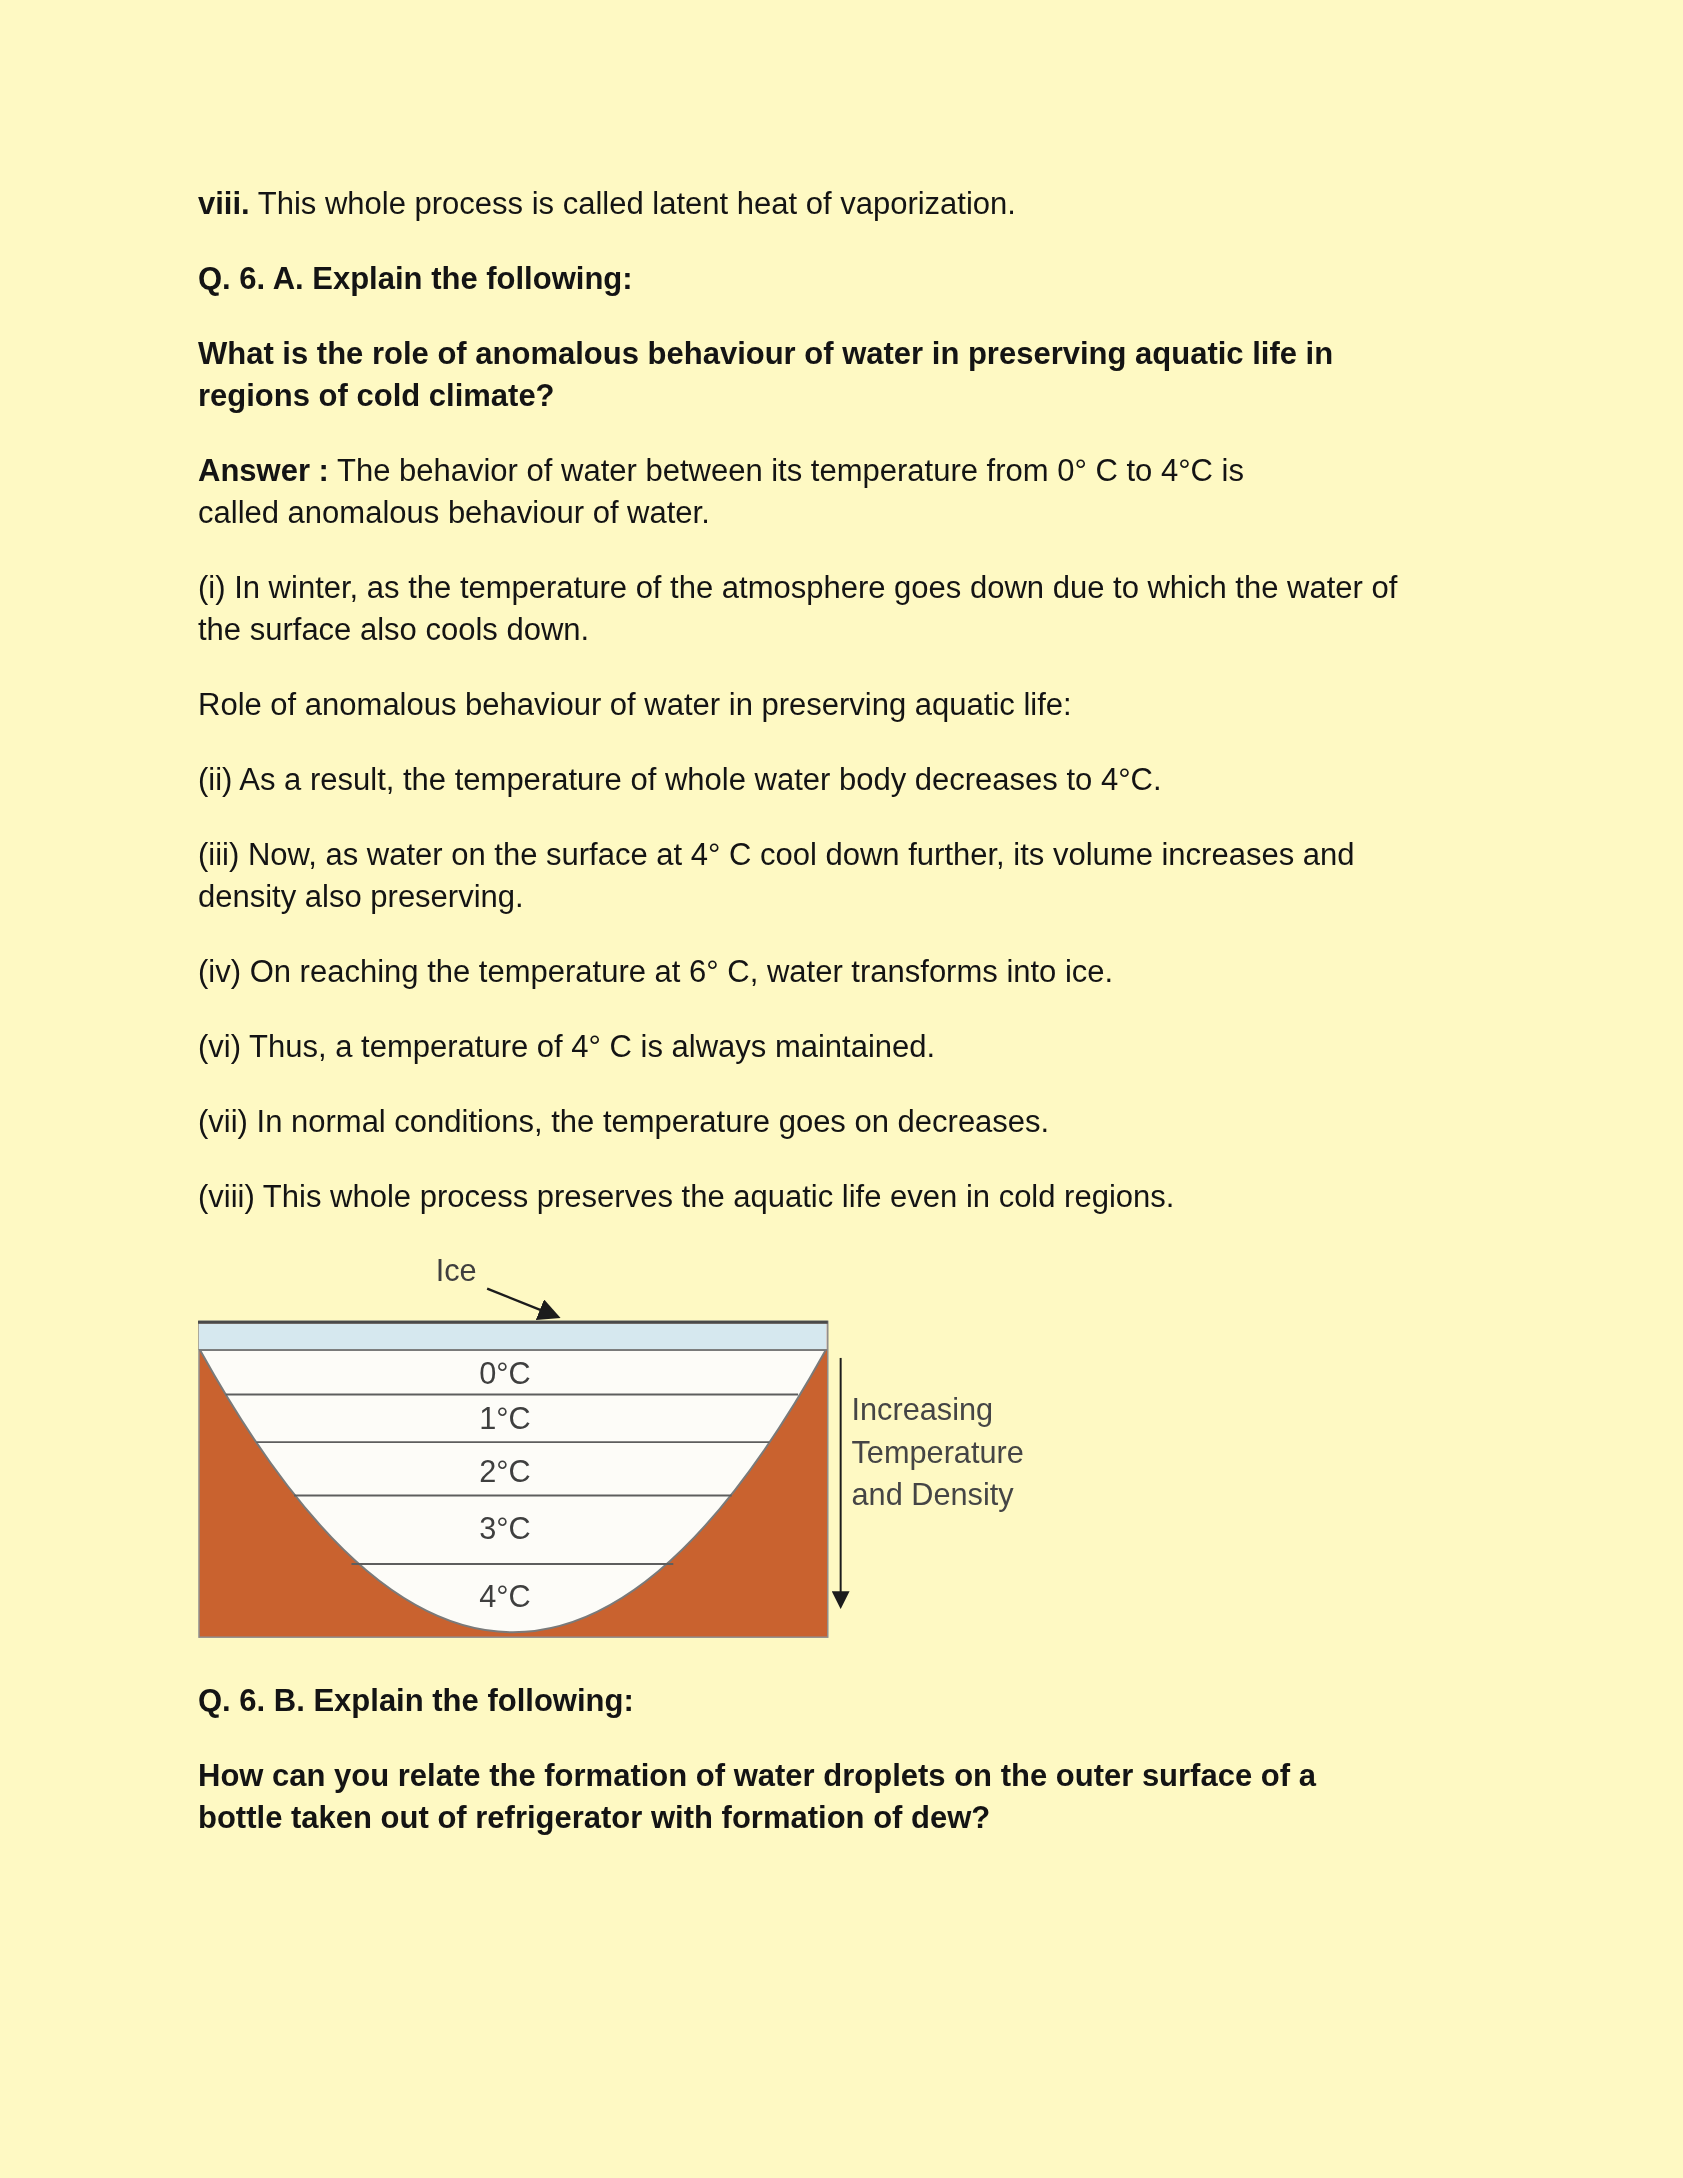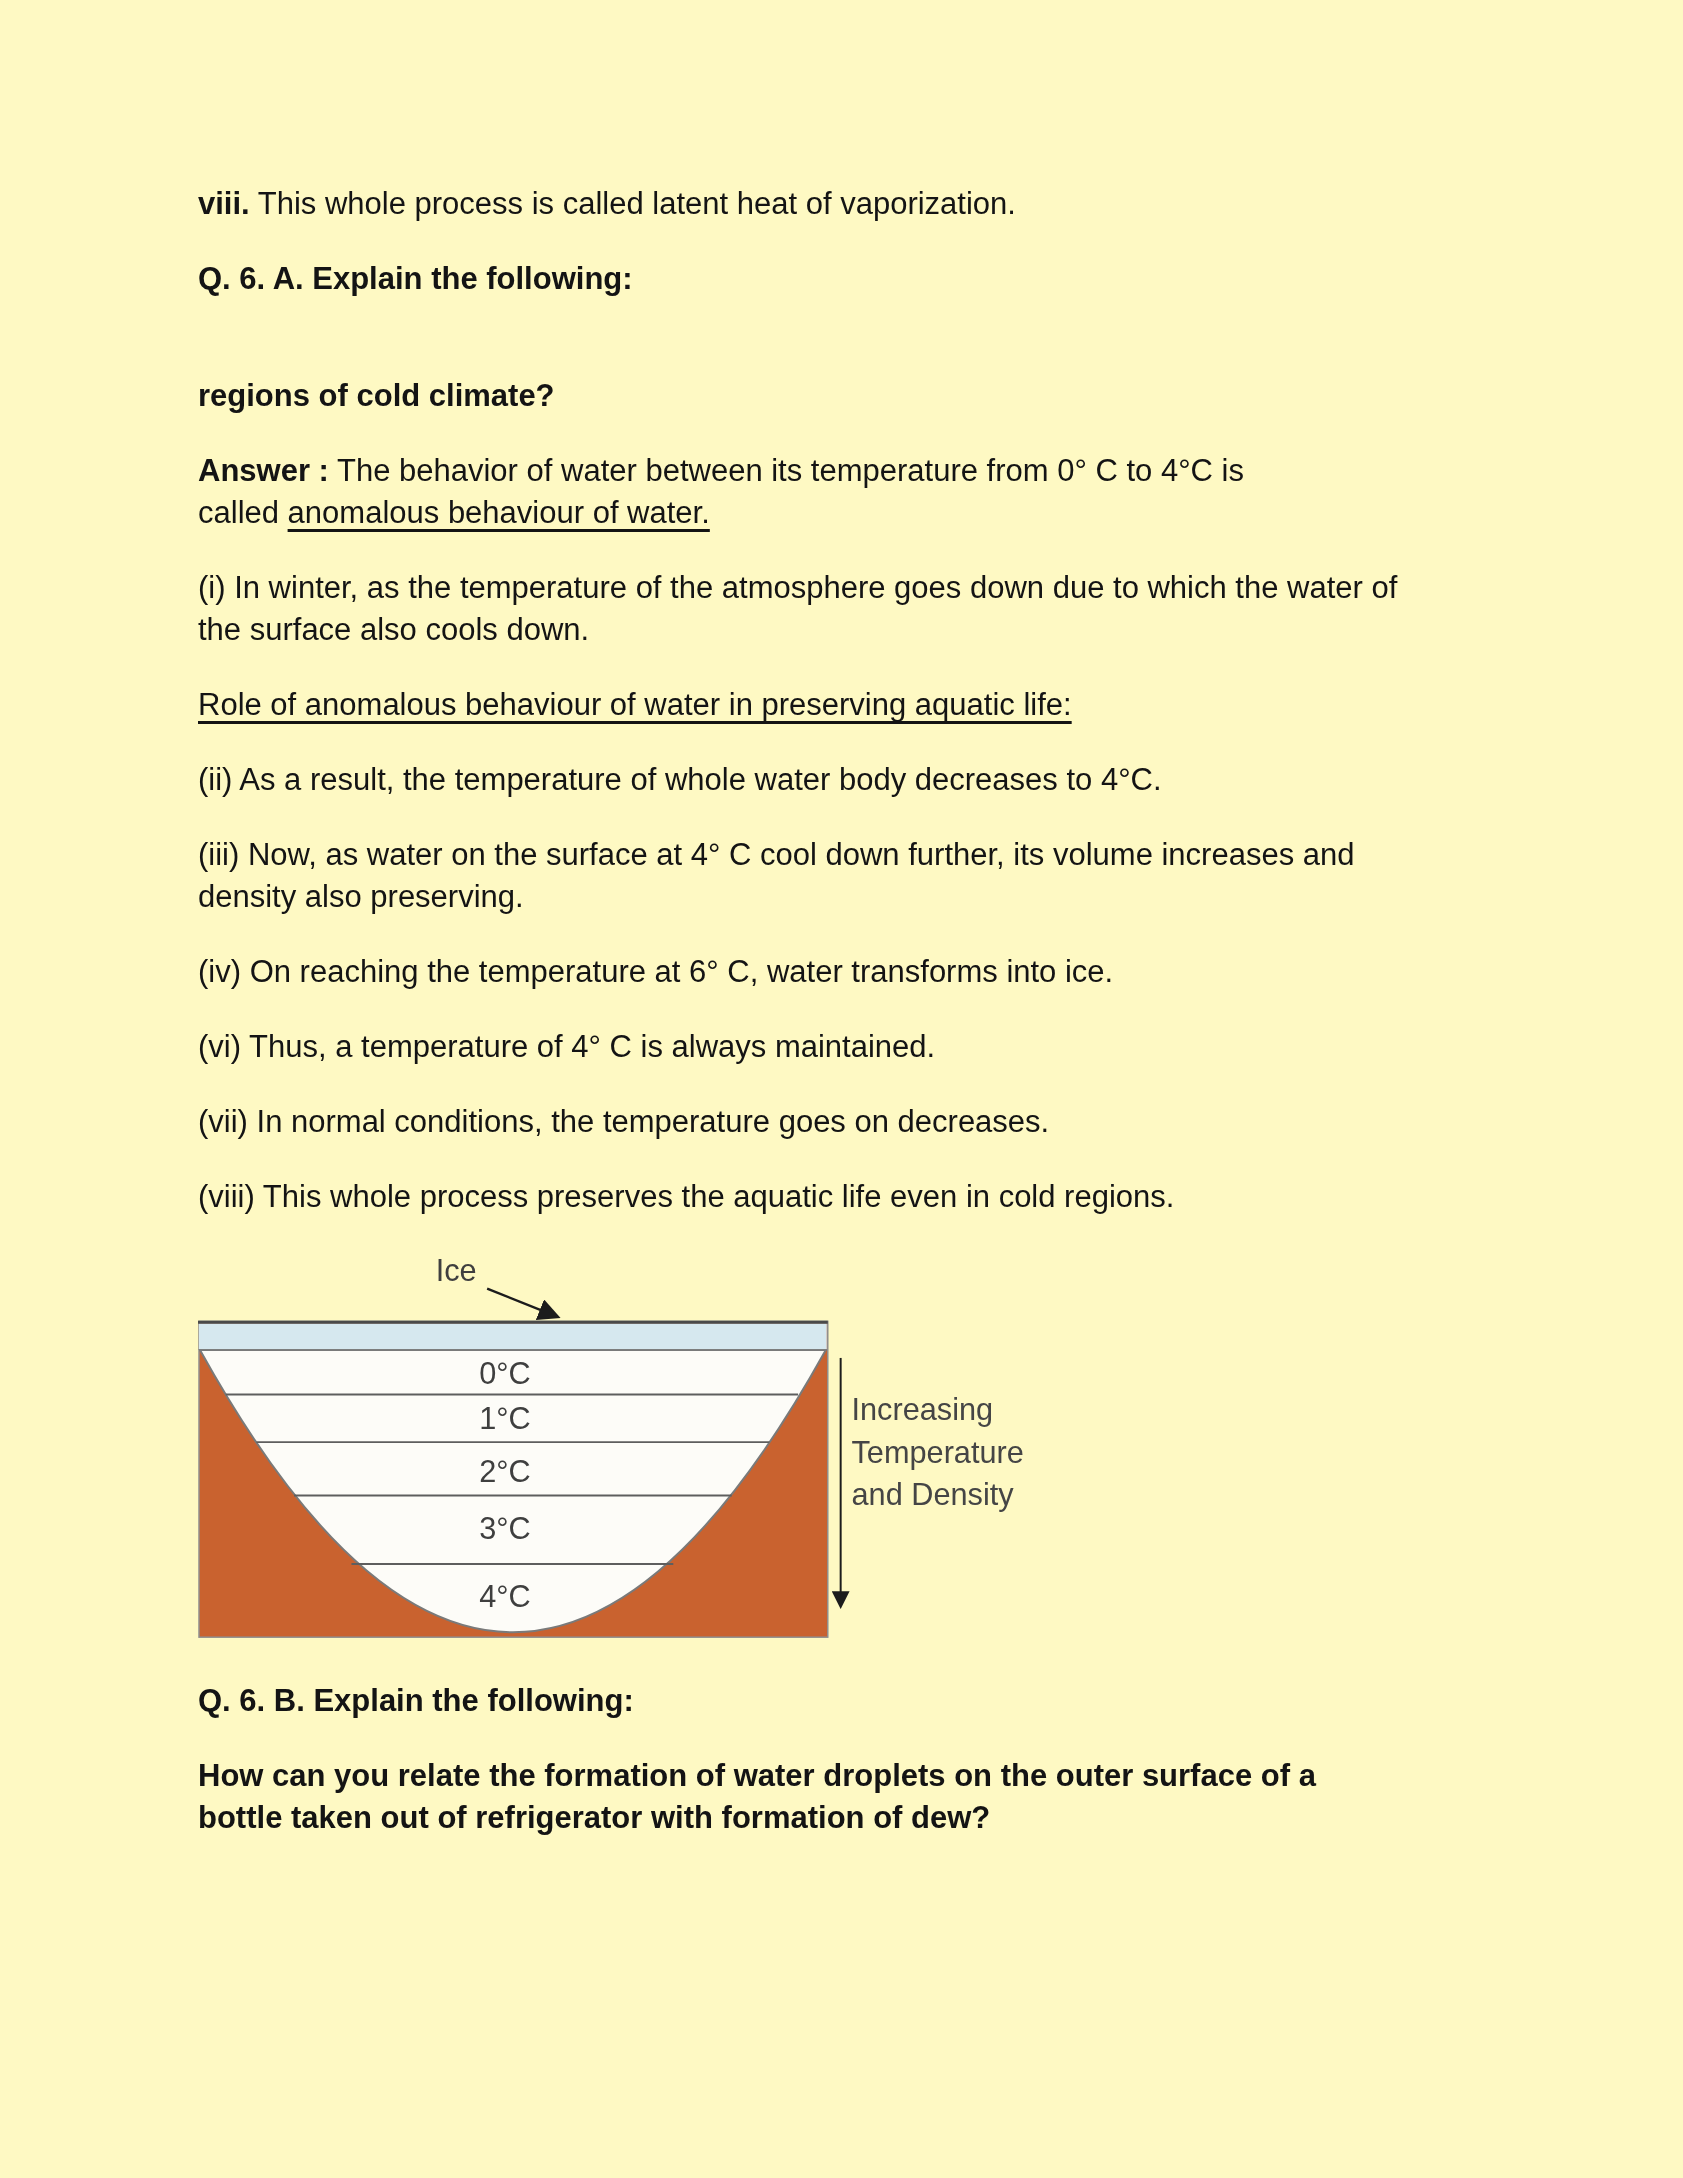--- a/index.html
+++ b/index.html
@@ -19,21 +19,20 @@
     width: 1445px;
   }
   .para {
     font-size: 31px;
     line-height: 42px;
     margin: 0 0 33px 0;
     white-space: nowrap;
   }
   .bold { font-weight: bold; }
   .u {
-    text-decoration: underline;
     text-decoration-thickness: 3px;
     text-underline-offset: 6px;
   }
   .diagram-svg { display: block; margin: 0; }
   .diagram-svg text {
     font-family: "Liberation Sans", sans-serif;
     font-size: 31px;
   }
   .diagram-svg .layer-text { fill: #3f3f3f; }
   .diagram-svg .side-text  { fill: #454545; }
@@ -41,21 +40,21 @@
 </head>
 <body>
 
 <div class="page">
   <div class="content">
 
     <p class="para"><span class="bold">viii.</span><span> This whole process is called latent heat of vaporization.</span></p>
 
     <p class="para bold"><span>Q. 6. A. Explain the following:</span></p>
 
-    <p class="para bold"><br><span>regions of cold climate?</span></p>
+    <p class="para bold"><span>What is the role of anomalous behaviour of water in preserving aquatic life in</span><br><span>regions of cold climate?</span></p>
 
     <p class="para"><span class="bold">Answer :</span><span> The behavior of water between its temperature from 0° C to 4°C is</span><br><span>called </span><span class="u">anomalous behaviour of water.</span></p>
 
     <p class="para"><span>(i) In winter, as the temperature of the atmosphere goes down due to which the water of</span><br><span>the surface also cools down.</span></p>
 
     <p class="para"><span class="u">Role of anomalous behaviour of water in preserving aquatic life:</span></p>
 
     <p class="para"><span>(ii) As a result, the temperature of whole water body decreases to 4°C.</span></p>
 
     <p class="para"><span>(iii) Now, as water on the surface at 4° C cool down further, its volume increases and</span><br><span>density also preserving.</span></p>

